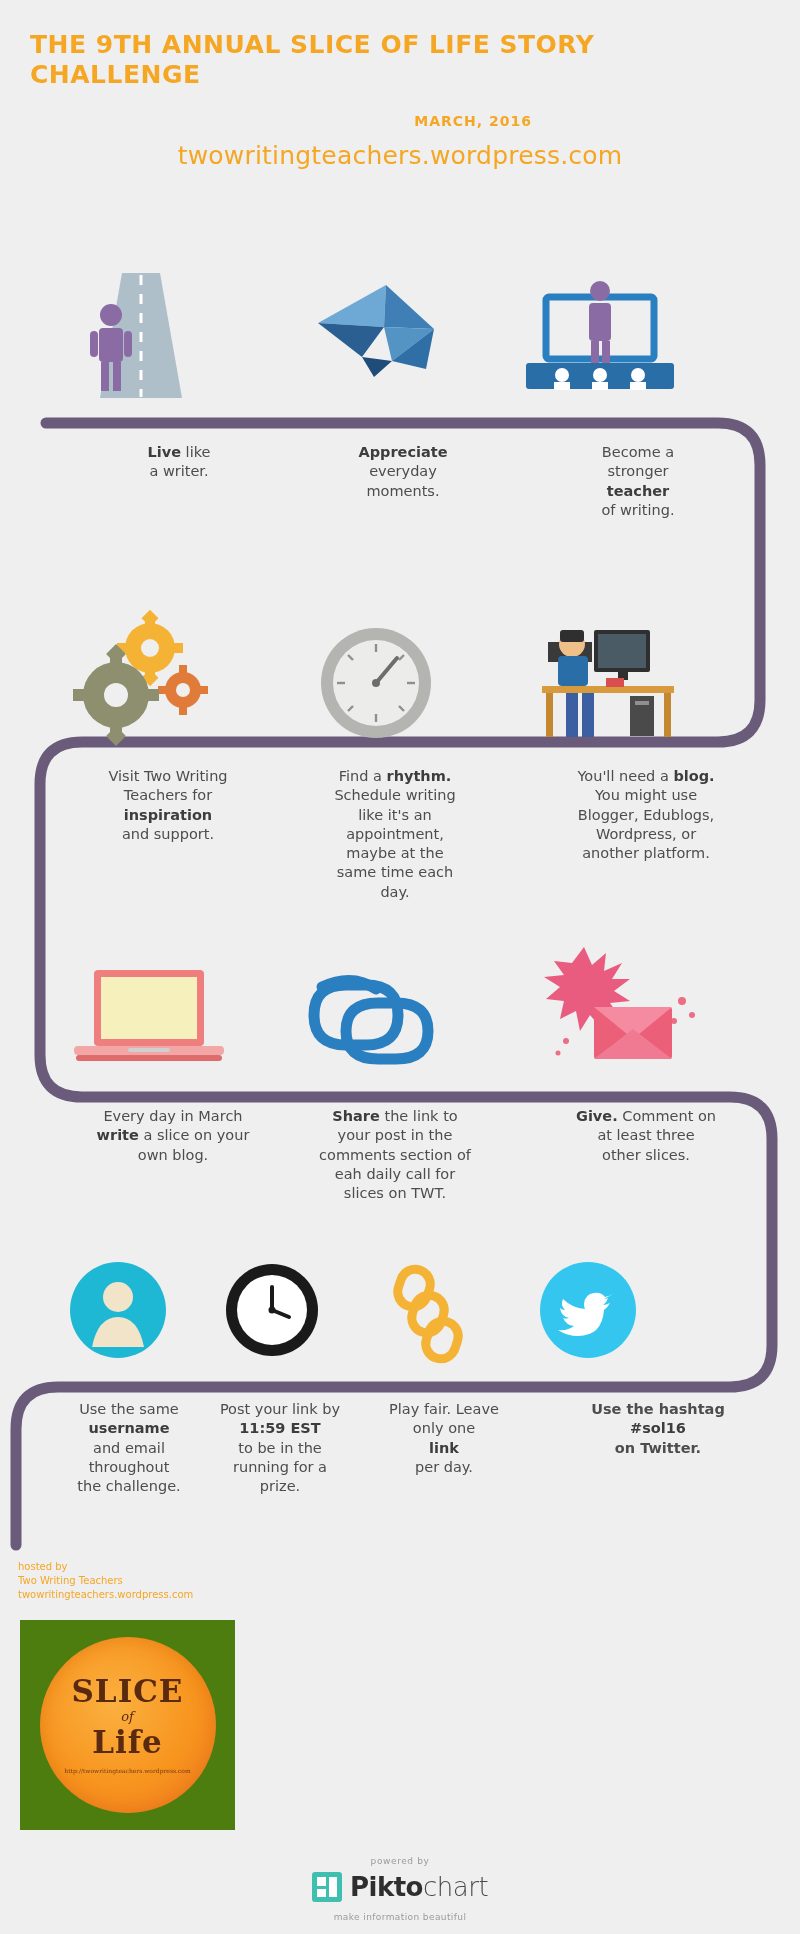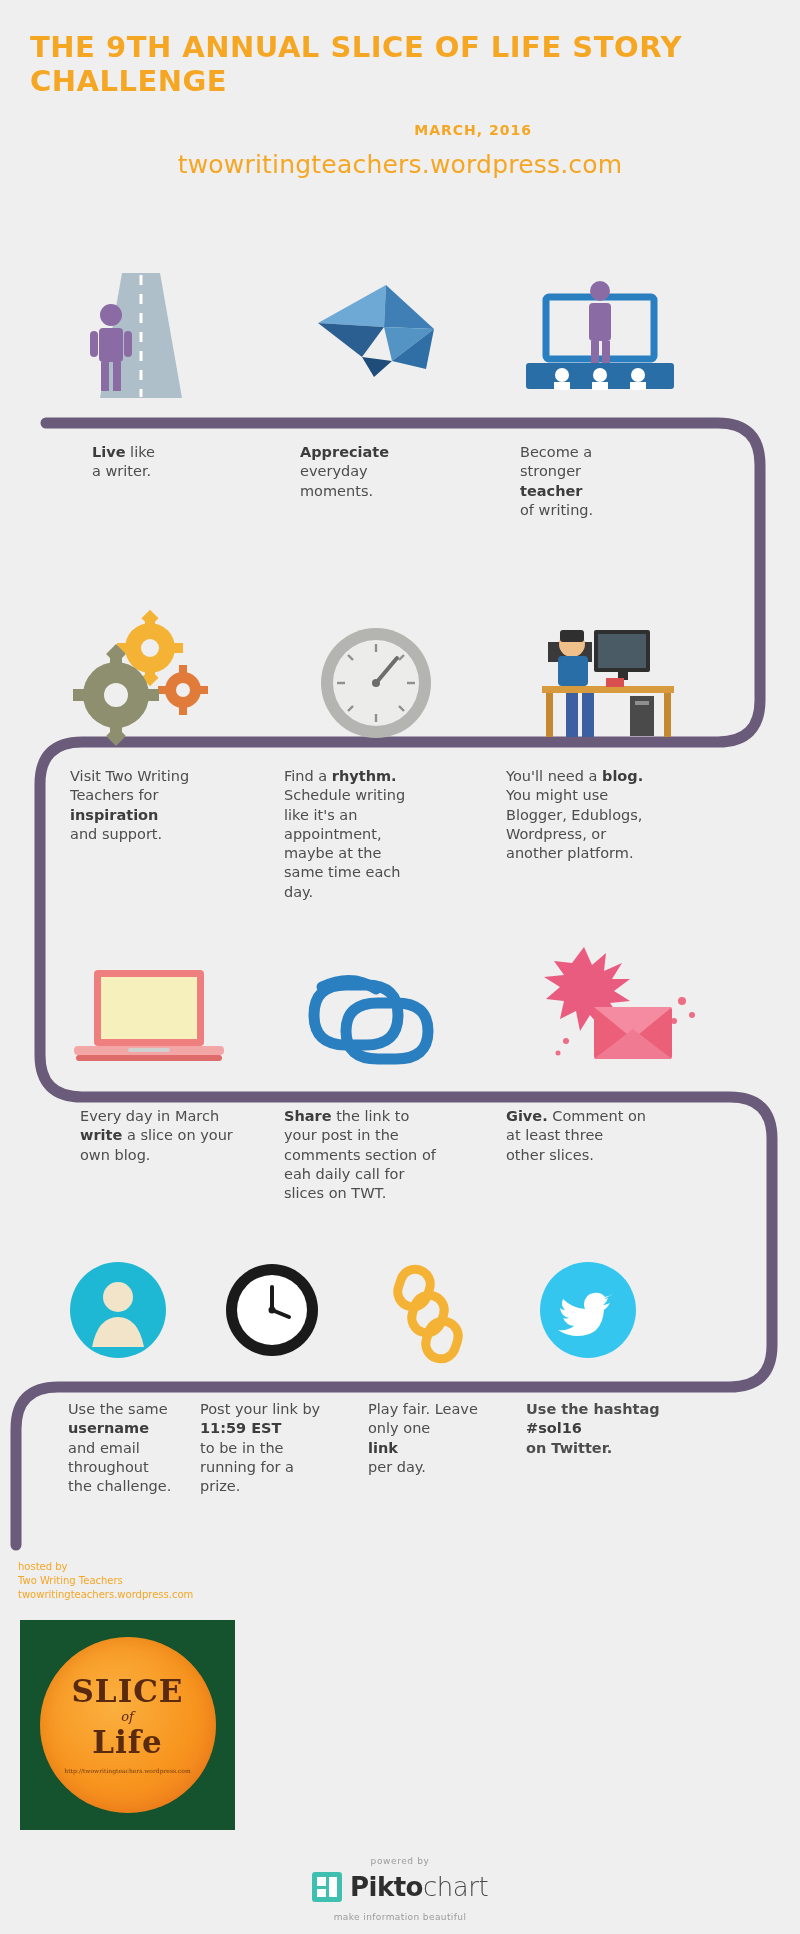--- a/index.html
+++ b/index.html
@@ -16,21 +16,21 @@
     height: 1934px;
     background: #efefef;
     overflow: hidden;
   }
 
   
   .header { padding: 30px 0 0 0; text-align: left; }
   .title {
     color: #f5a623;
     font-weight: bold;
-    font-size: 29px;
+    font-size: 25px;
     line-height: 1.18;
     letter-spacing: 0.5px;
     padding: 0 30px;
     text-transform: uppercase;
   }
   .date {
     color: #f5a623;
     font-weight: bold;
     font-size: 14px;
     letter-spacing: 1px;
@@ -48,38 +48,38 @@
   
   .snake { position:absolute; left:0; top:0; width:800px; height:1934px; pointer-events:none; }
 
   
   .row { position: relative; display: flex; }
   .cell { position: relative; }
   .caption { font-size: 14.5px; line-height: 1.33; color: #4d4d4d; }
   .caption b { color: #3d3d3d; }
 
   
-  .band { position: absolute; left: 0; width: 800px; }
+  .band { position: absolute; left: 0; width: 800px; text-align: center; }
 
   
   .hosted {
     position: absolute;
     left: 18px;
     top: 1560px;
     font-size: 10px;
     line-height: 1.42;
     color: #f5a623;
   }
   .logo-box {
     position: absolute;
     left: 20px;
     top: 1620px;
     width: 215px;
     height: 210px;
-    background: #14532d;
+    background: #4d7c0f;
     display: flex;
     align-items: center;
     justify-content: center;
   }
   .logo-inner {
     width: 176px; height: 176px; border-radius: 50%;
     background: radial-gradient(circle at 42% 38%, #fbb040 0%, #f7941e 55%, #ef7622 100%);
     position: relative;
     display:flex; align-items:center; justify-content:center;
     box-shadow: inset 0 0 18px rgba(200,90,10,0.35);

